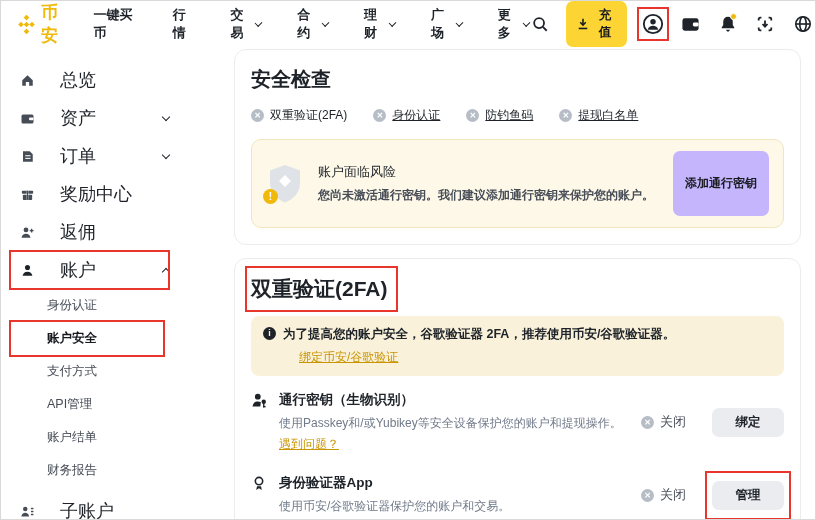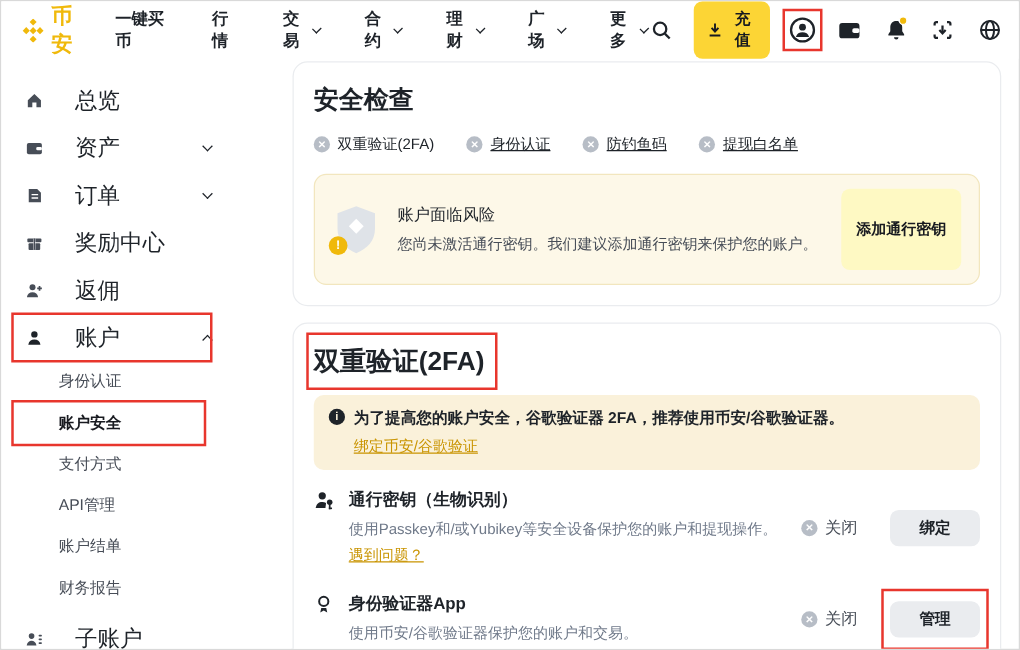--- a/index.html
+++ b/index.html
@@ -1,21 +1,21 @@
 <!DOCTYPE html>
 <html><head>
 <meta charset="utf-8">
 <style>
   * { margin:0; padding:0; box-sizing:border-box; }
   body { background:#f4f4f4; font-family:"Liberation Sans", sans-serif; }
   .page { position:relative; width:816px; height:520px; background:#fff; overflow:hidden;
           border:1px solid #d9d9d9; color:#1E2329; }
 
   
-  .header { display:flex; align-items:center; height:46px; padding:0 12px 0 16px; background:#fff; }
+  .header { display:flex; align-items:center; height:46px; padding:0 1px 0 16px; background:#fff; }
   .logo { display:flex; align-items:center; gap:5px; margin-right:22px; cursor:pointer; }
   .logo-name { font-size:17px; font-weight:bold; color:#F0B90B; letter-spacing:1px; }
   .nav { display:flex; align-items:center; gap:36px; }
   .nav-item { display:flex; align-items:center; gap:5px; font-size:13px; font-weight:600; color:#1E2329; cursor:pointer; }
   .chev { width:6px; height:6px; border-right:1.5px solid #1E2329; border-bottom:1.5px solid #1E2329;
           transform:rotate(45deg); margin-top:-3px; }
   .chev.up { transform:rotate(-135deg); margin-top:3px; }
   .hdr-right { margin-left:auto; display:flex; align-items:center; gap:15px; }
   .hdr-icon { display:flex; align-items:center; justify-content:center; width:24px; height:24px; cursor:pointer; position:relative; }
   .btn-deposit { display:flex; align-items:center; gap:5px; background:#FCD535; color:#181A20;
@@ -47,30 +47,30 @@
   .status-dot { width:13px; height:13px; border-radius:50%; background:#B7BDC6; color:#fff;
                 font-size:8px; line-height:13px; text-align:center; flex:none; font-weight:bold; }
 
   .alert { display:flex; align-items:center; gap:14px; margin-top:15px; background:#FDF8E8;
            border:1px solid #F2E6BE; border-radius:10px; padding:11px 14px; }
   .shield-wrap { position:relative; width:38px; height:42px; flex:none; }
   .warn-badge { position:absolute; left:-3px; bottom:1px; width:15px; height:15px; border-radius:50%;
                 background:#F0B90B; color:#fff; font-size:10px; font-weight:bold; text-align:center; line-height:15px; }
   .alert-body { flex:1; }
   .alert-title { font-size:13px; font-weight:normal; color:#1E2329; }
-  .alert-desc { font-size:12px; color:#474D57; margin-top:6px; }
-  .btn-yellow { background:#fef9c3; color:#181A20; border:none; border-radius:7px;
+  .alert-desc { font-size:12px; color:#474D57; margin-top:6px;font-weight:bold; }
+  .btn-yellow { background:#c4b5fd; color:#181A20; border:none; border-radius:7px;
                 font-size:12px; font-weight:600; padding:24px 12px; cursor:pointer; white-space:nowrap; }
 
   .infobox { background:#FAF1DA; border-radius:8px; padding:10px 12px; margin-top:13px; }
   .info-line { display:flex; align-items:flex-start; gap:7px; font-size:12.5px; font-weight:600; color:#1E2329; }
   .info-i { width:13px; height:13px; border-radius:50%; background:#1E2329; color:#FAF1DA; flex:none;
             font-size:9px; font-weight:bold; text-align:center; line-height:13px; margin-top:1px; font-style:normal; }
   .gold-link { color:#C99400; font-size:12px; text-decoration:underline; cursor:pointer; display:inline-block; }
-  .infobox .gold-link { margin:6px 0 0 20px; }
+  .infobox .gold-link { margin:6px 0 0 36px; }
 
   .sec-row { display:flex; align-items:center; margin-top:15px; }
   .sec-ico { width:28px; color:#1E2329; align-self:flex-start; padding-top:1px; }
   .sec-body { flex:1; padding-right:10px; }
   .sec-title { font-size:13.5px; font-weight:bold; color:#1E2329; }
   .sec-desc { font-size:12px; color:#707A8A; margin-top:6px; line-height:1.45; }
   .sec-body .gold-link { margin-top:4px; }
   .sec-status { display:flex; align-items:center; gap:6px; font-size:13px; color:#474D57; margin-right:26px; white-space:nowrap; }
   .btn-gray { width:72px; height:29px; background:#EAECEF; color:#1E2329; border:none; border-radius:7px;
               font-size:12.5px; font-weight:600; cursor:pointer; flex:none; position:relative; }

